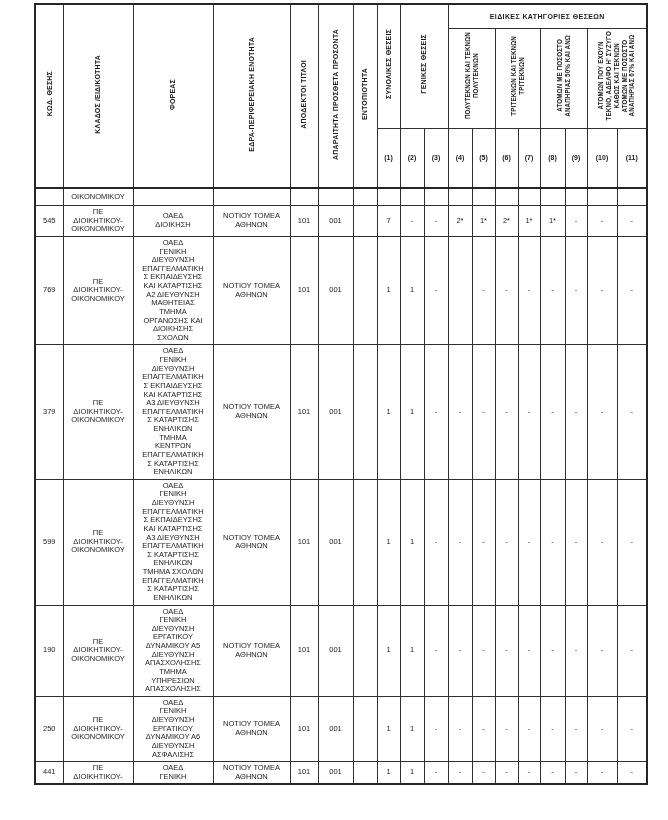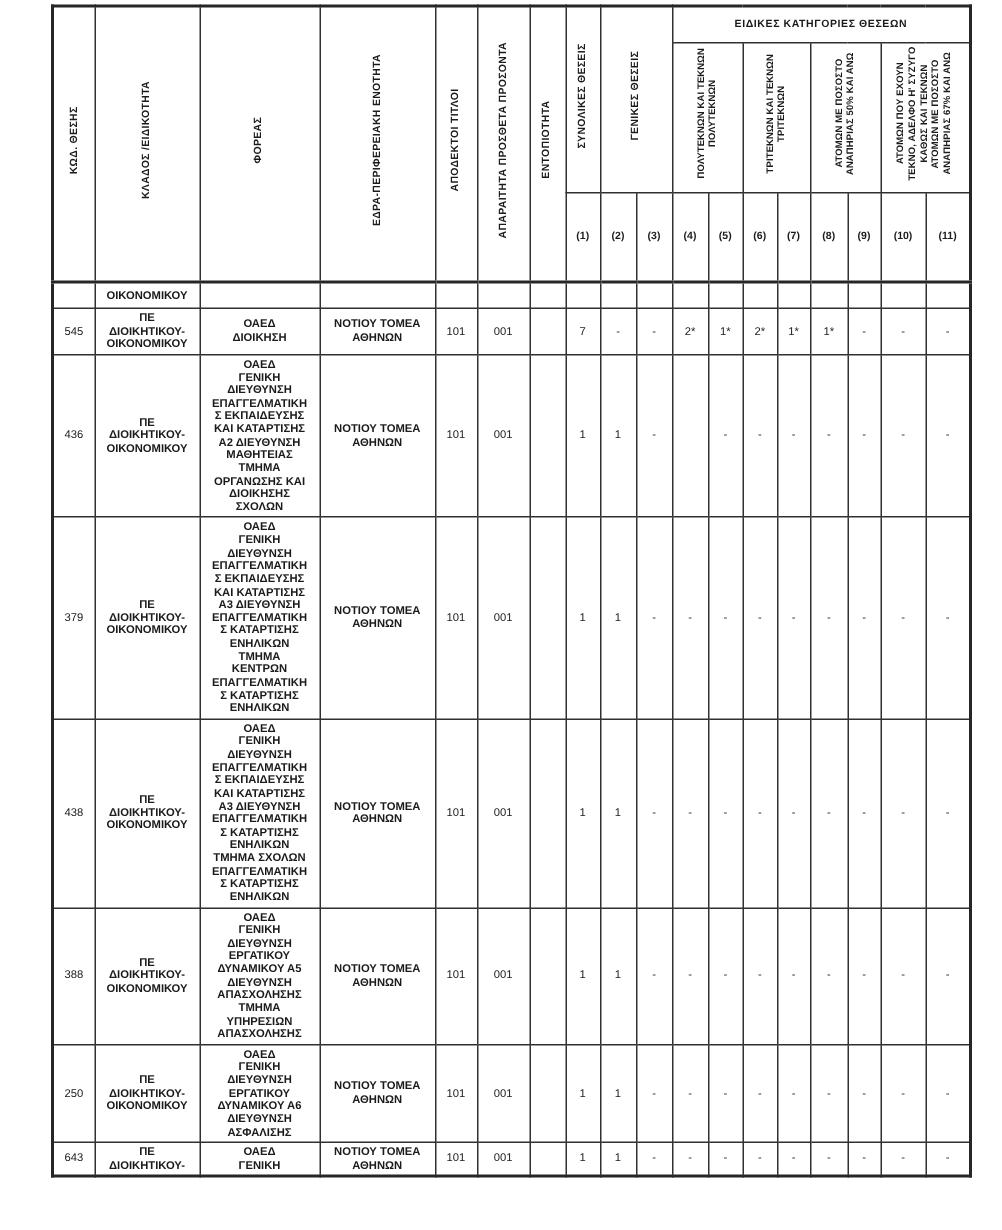--- a/index.html
+++ b/index.html
@@ -32,21 +32,21 @@
     font-size:7px; line-height:1.3; letter-spacing:0.2px;
     max-height:182px;
   }
   .vtext.small { font-size:6.3px; line-height:1.25; letter-spacing:0.1px; }
   .banner { font-size:7px; letter-spacing:0.4px; }
   .colnum { font-size:7px; }
   tbody td {
     font-size:7.5px; line-height:1.15;
     padding:2px 1px;
   }
-  tbody td.pre { white-space:pre-line;font-weight:bold; }
+  tbody td.pre { white-space:pre-line; }
   tbody tr:first-child td { border-top:2px solid #262626; height:12px; }
   tbody td.c-num { font-size:7.5px; }
 </style>
 </head>
 <body>
 
 <table class="positions">
   <colgroup>
     <col style="width:28px">
       <col style="width:70px">
@@ -146,21 +146,21 @@
         <td class="c-num">2*</td>
         <td class="c-num">1*</td>
         <td class="c-num">2*</td>
         <td class="c-num">1*</td>
         <td class="c-num">1*</td>
         <td class="c-num">-</td>
         <td class="c-num">-</td>
         <td class="c-num">-</td>
       </tr>
       <tr>
-        <td>436</td>
+        <td>769</td>
         <td class="pre">ΠΕ
 ΔΙΟΙΚΗΤΙΚΟΥ-
 ΟΙΚΟΝΟΜΙΚΟΥ</td>
         <td class="pre">ΟΑΕΔ
 ΓΕΝΙΚΗ
 ΔΙΕΥΘΥΝΣΗ
 ΕΠΑΓΓΕΛΜΑΤΙΚΗ
 Σ ΕΚΠΑΙΔΕΥΣΗΣ
 ΚΑΙ ΚΑΤΑΡΤΙΣΗΣ
 Α2 ΔΙΕΥΘΥΝΣΗ
@@ -217,21 +217,21 @@
         <td class="c-num">-</td>
         <td class="c-num">-</td>
         <td class="c-num">-</td>
         <td class="c-num">-</td>
         <td class="c-num">-</td>
         <td class="c-num">-</td>
         <td class="c-num">-</td>
         <td class="c-num">-</td>
       </tr>
       <tr>
-        <td>438</td>
+        <td>599</td>
         <td class="pre">ΠΕ
 ΔΙΟΙΚΗΤΙΚΟΥ-
 ΟΙΚΟΝΟΜΙΚΟΥ</td>
         <td class="pre">ΟΑΕΔ
 ΓΕΝΙΚΗ
 ΔΙΕΥΘΥΝΣΗ
 ΕΠΑΓΓΕΛΜΑΤΙΚΗ
 Σ ΕΚΠΑΙΔΕΥΣΗΣ
 ΚΑΙ ΚΑΤΑΡΤΙΣΗΣ
 Α3 ΔΙΕΥΘΥΝΣΗ
@@ -253,21 +253,21 @@
         <td class="c-num">-</td>
         <td class="c-num">-</td>
         <td class="c-num">-</td>
         <td class="c-num">-</td>
         <td class="c-num">-</td>
         <td class="c-num">-</td>
         <td class="c-num">-</td>
         <td class="c-num">-</td>
       </tr>
       <tr>
-        <td>388</td>
+        <td>190</td>
         <td class="pre">ΠΕ
 ΔΙΟΙΚΗΤΙΚΟΥ-
 ΟΙΚΟΝΟΜΙΚΟΥ</td>
         <td class="pre">ΟΑΕΔ
 ΓΕΝΙΚΗ
 ΔΙΕΥΘΥΝΣΗ
 ΕΡΓΑΤΙΚΟΥ
 ΔΥΝΑΜΙΚΟΥ  Α5
 ΔΙΕΥΘΥΝΣΗ
 ΑΠΑΣΧΟΛΗΣΗΣ
@@ -314,21 +314,21 @@
         <td class="c-num">-</td>
         <td class="c-num">-</td>
         <td class="c-num">-</td>
         <td class="c-num">-</td>
         <td class="c-num">-</td>
         <td class="c-num">-</td>
         <td class="c-num">-</td>
         <td class="c-num">-</td>
       </tr>
       <tr>
-        <td>643</td>
+        <td>441</td>
         <td class="pre">ΠΕ
 ΔΙΟΙΚΗΤΙΚΟΥ-</td>
         <td class="pre">ΟΑΕΔ
 ΓΕΝΙΚΗ</td>
         <td class="pre">ΝΟΤΙΟΥ ΤΟΜΕΑ
 ΑΘΗΝΩΝ</td>
         <td>101</td>
         <td>001</td>
         <td></td>
         <td class="c-num">1</td>

